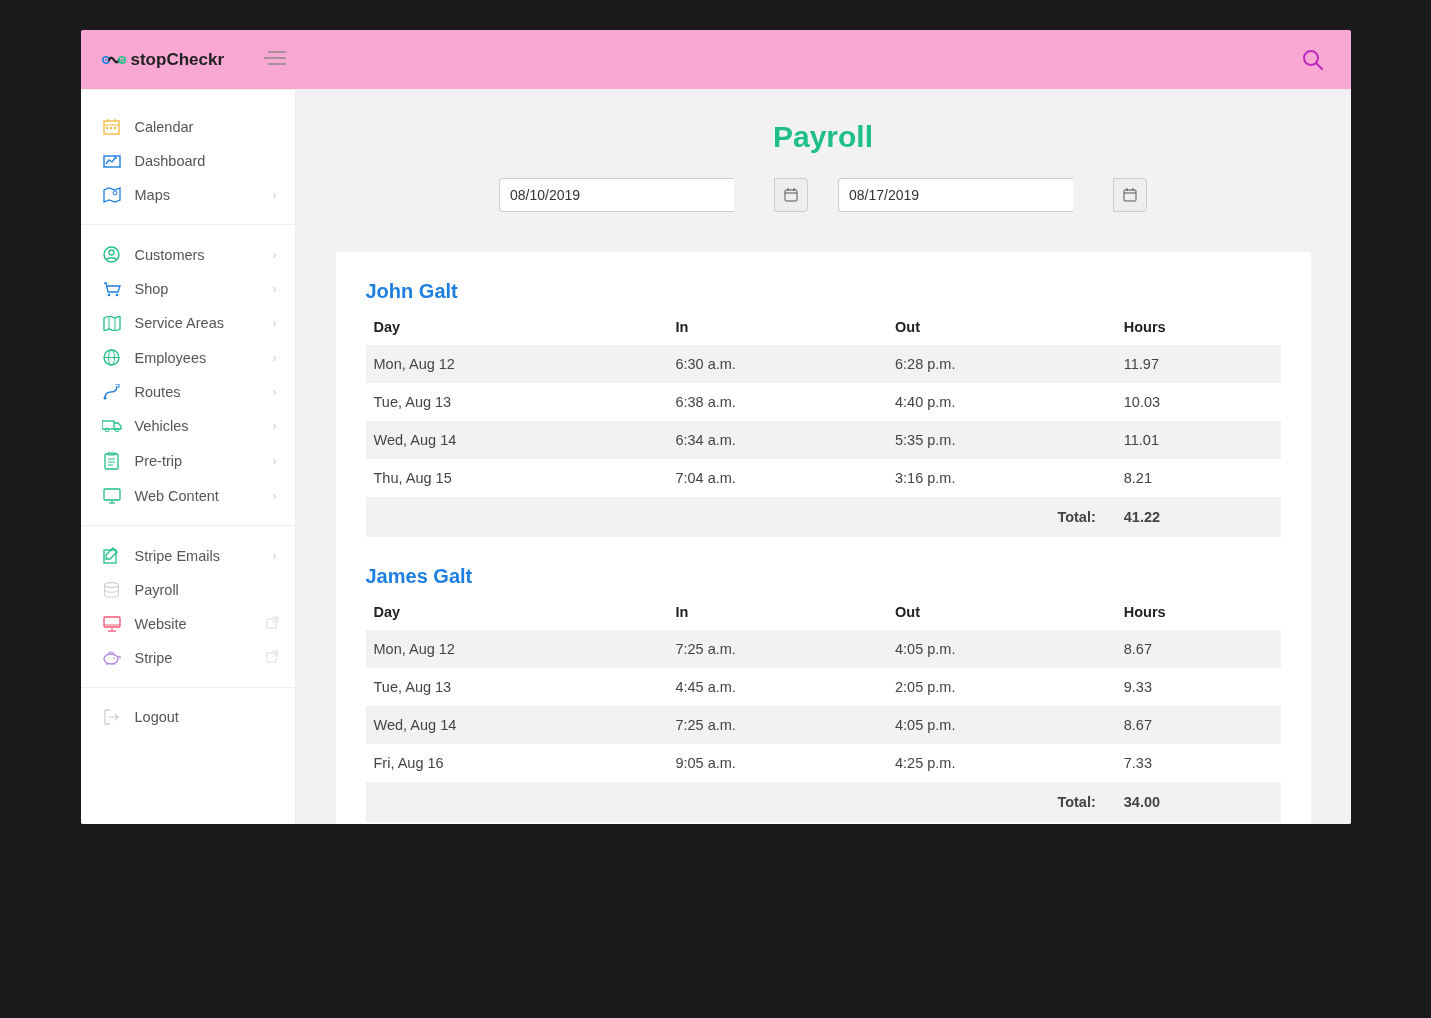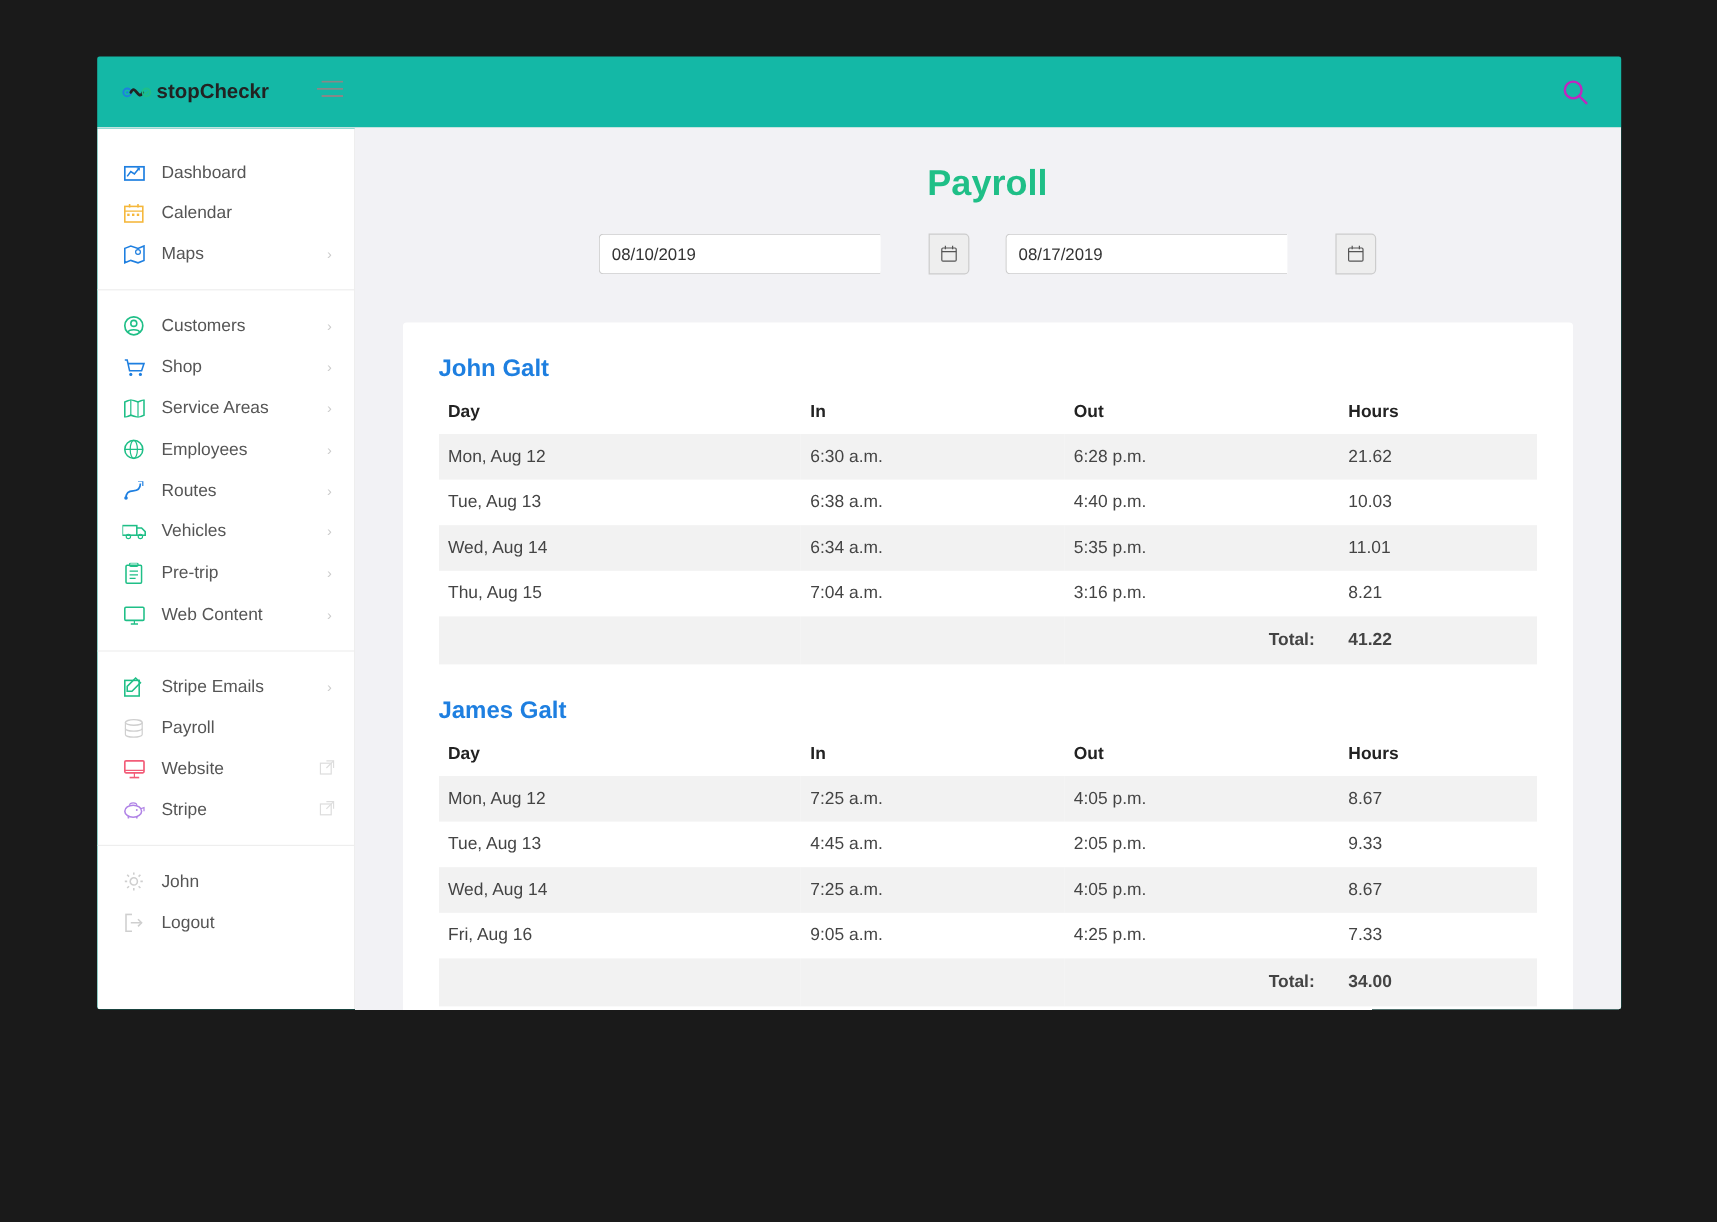--- a/index.html
+++ b/index.html
@@ -4,22 +4,22 @@
 <style>
   * { box-sizing: border-box; margin:0; padding:0; }
   body {
     font-family: "Segoe UI", Arial, sans-serif;
     background:#1a1a1a;
     padding:30px;
   }
   .app {
     width:1270px;
     height:794px;
-    margin:17px auto;
-    background:#14b8a6;
+    margin:0 auto;
+    background:#f9a8d4;
     display:flex;
     flex-direction:column;
     overflow:hidden;
     border-radius:2px;
   }
   .topbar {
     height:60px;
     border-bottom:1px solid #eee;
     display:flex;
     align-items:center;
@@ -131,45 +131,45 @@
       </svg>
     </div>
   </div>
 
   <div class="body">
 
     <div class="sidebar" id="sidebar">
         <div class="side-group">
           <div class="side-item">
             <span class="side-icon">
-              <svg width="18" height="16" viewBox="0 0 18 16">
-                <rect x="1" y="3" width="16" height="11" fill="none" stroke="#1e7fe0" stroke-width="1.4"></rect>
-                <polyline points="3,11 6,7 9,9 13,4" fill="none" stroke="#1e7fe0" stroke-width="1.3"></polyline>
-                <path d="M11 4 h2 v2" fill="none" stroke="#1e7fe0"></path>
-              </svg>
-            </span>
-            <span>Dashboard</span>
-          </div>
-          <div class="side-item">
-            <span class="side-icon">
               <svg width="17" height="16" viewBox="0 0 17 16">
                 <rect x="1" y="2" width="15" height="13" fill="none" stroke="#f5b73a" stroke-width="1.3"></rect>
                 <line x1="1" y1="6" x2="16" y2="6" stroke="#f5b73a"></line>
                 <line x1="5" y1="0" x2="5" y2="3" stroke="#f5b73a" stroke-width="1.3"></line>
                 <line x1="12" y1="0" x2="12" y2="3" stroke="#f5b73a" stroke-width="1.3"></line>
                 <rect x="3" y="8" width="2" height="2" fill="#f5b73a"></rect>
                 <rect x="7" y="8" width="2" height="2" fill="#f5b73a"></rect>
                 <rect x="11" y="8" width="2" height="2" fill="#f5b73a"></rect>
               </svg>
             </span>
             <span>Calendar</span>
           </div>
           <div class="side-item">
             <span class="side-icon">
               <svg width="18" height="16" viewBox="0 0 18 16">
+                <rect x="1" y="3" width="16" height="11" fill="none" stroke="#1e7fe0" stroke-width="1.4"></rect>
+                <polyline points="3,11 6,7 9,9 13,4" fill="none" stroke="#1e7fe0" stroke-width="1.3"></polyline>
+                <path d="M11 4 h2 v2" fill="none" stroke="#1e7fe0"></path>
+              </svg>
+            </span>
+            <span>Dashboard</span>
+          </div>
+          <div class="side-item">
+            <span class="side-icon">
+              <svg width="18" height="16" viewBox="0 0 18 16">
                 <path d="M1 3 L6 1 L12 3 L17 1 V13 L12 15 L6 13 L1 15 Z" fill="none" stroke="#1e7fe0" stroke-width="1.3"></path>
                 <circle cx="12" cy="6" r="2" fill="none" stroke="#1e7fe0"></circle>
               </svg>
             </span>
             <span>Maps</span>
             <span class="chev">›</span>
           </div>
         </div>
         <div class="side-group">
           <div class="side-item">
@@ -314,29 +314,20 @@
             </span>
             <span>Stripe</span>
             <span class="ext"><svg width="13" height="13" viewBox="0 0 13 13">
                 <rect x="1" y="3" width="9" height="9" fill="none" stroke="#ddd"></rect>
                 <path d="M6 1 h6 v6" fill="none" stroke="#ddd"></path>
                 <line x1="12" y1="1" x2="6" y2="7" stroke="#ddd"></line>
               </svg></span>
           </div>
         </div>
         <div class="side-group">
-          <div class="side-item">
-            <span class="side-icon">
-              <svg width="17" height="17" viewBox="0 0 17 17">
-                <circle cx="8.5" cy="8.5" r="3" fill="none" stroke="#cfcfcf" stroke-width="1.3"></circle>
-                <path d="M8.5 1 v2 M8.5 14 v2 M1 8.5 h2 M14 8.5 h2 M3 3 l1.5 1.5 M12.5 12.5 L14 14 M14 3 l-1.5 1.5 M3 14 l1.5 -1.5" stroke="#cfcfcf" stroke-width="1.3"></path>
-              </svg>
-            </span>
-            <span>John</span>
-          </div>
           <div class="side-item">
             <span class="side-icon">
               <svg width="17" height="16" viewBox="0 0 17 16">
                 <path d="M7 1 H2 v14 h5" fill="none" stroke="#cfcfcf" stroke-width="1.3"></path>
                 <line x1="6" y1="8" x2="15" y2="8" stroke="#cfcfcf" stroke-width="1.3"></line>
                 <path d="M12 5 l3 3 -3 3" fill="none" stroke="#cfcfcf" stroke-width="1.3"></path>
               </svg>
             </span>
             <span>Logout</span>
           </div>
@@ -380,21 +371,21 @@
                 <th class="col-in">In</th>
                 <th class="col-out">Out</th>
                 <th class="col-hours">Hours</th>
               </tr>
             </thead>
             <tbody>
               <tr>
                 <td>Mon, Aug 12</td>
                 <td>6:30 a.m.</td>
                 <td>6:28 p.m.</td>
-                <td>21.62</td>
+                <td>11.97</td>
               </tr>
               <tr>
                 <td>Tue, Aug 13</td>
                 <td>6:38 a.m.</td>
                 <td>4:40 p.m.</td>
                 <td>10.03</td>
               </tr>
               <tr>
                 <td>Wed, Aug 14</td>
                 <td>6:34 a.m.</td>

